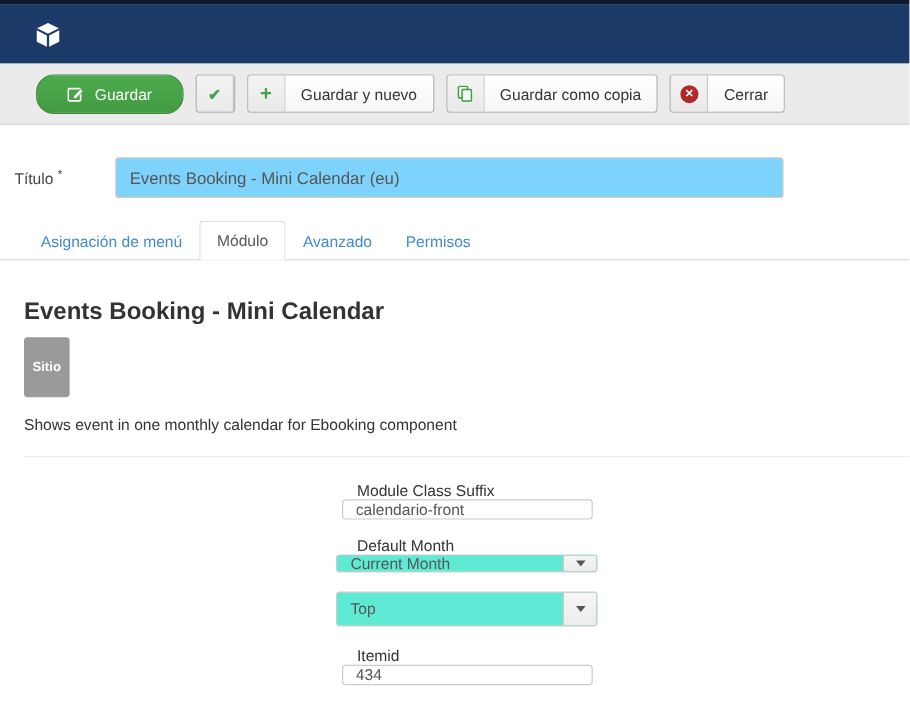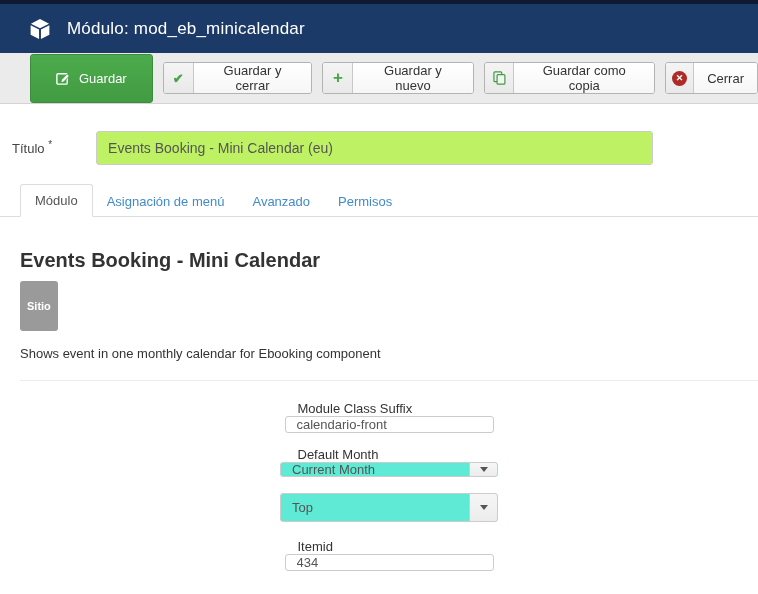--- a/index.html
+++ b/index.html
@@ -20,23 +20,23 @@
   .header .cube-wrap { margin-right: 16px; display: flex; align-items: center; }
   .header h1 { font-size: 17px; font-weight: 400; letter-spacing: .2px; }
 
   
   .toolbar {
     height: 51px; background: #ebebeb; border-bottom: 1px solid #d4d4d4;
     display: flex; align-items: center; padding-left: 30px; gap: 10px;
   }
   .btn-primary {
     display: flex; align-items: center; gap: 9px;
-    height: 49px; padding: 0 25px;
+    height: 33px; padding: 0 25px;
     background: linear-gradient(#4cab4c, #429b42);
-    border: 1px solid #3d8b3d; border-radius: 3px;
+    border: 1px solid #3d8b3d; border-radius: 15px;
     color: #fff; font-size: 13px; cursor: pointer;
   }
   .btn {
     display: flex; align-items: stretch; height: 32px;
     border: 1px solid #b3b3b3; border-radius: 3px;
     overflow: hidden; background: #fdfdfd; cursor: pointer; padding: 0;
     font-family: inherit;
   }
   .btn .icon-cell {
     width: 31px; display: flex; align-items: center; justify-content: center;
@@ -54,21 +54,21 @@
     display: flex; align-items: center; justify-content: center; line-height: 1;
   }
 
   
   .title-row { display: flex; align-items: center; margin: 27px 0 0 12px; gap: 33px; }
   .title-row label { font-size: 13px; color: #454545; margin-right: 11px; white-space: nowrap; }
   .title-row sup { font-size: 10px; }
   .title-input {
     width: 557px; height: 29px; border: 1px solid #ccc; border-radius: 3px;
     padding: 16px 11px; font-size: 14px; color: #555;
-    font-family: inherit; background: #bef264;
+    font-family: inherit; background: #7dd3fc;
   }
 
   
   .tabs {
     display: flex; align-items: flex-end;
     margin-top: 19px; padding-left: 20px;
     border-bottom: 1px solid #ddd; height: 33px;
   }
   .tab {
     font-size: 13px; padding: 8px 14px; cursor: pointer;
@@ -127,39 +127,37 @@
 <div class="topstrip"></div>
 
 <div class="header">
   <span class="cube-wrap">
     <svg width="22" height="22" viewBox="0 0 16 16" aria-hidden="true">
       <polygon points="8,0.8 14.6,4.1 8,7.4 1.4,4.1" fill="#fff"></polygon>
       <polygon points="1.2,5.3 7.3,8.35 7.3,15.2 1.2,12.15" fill="#fff"></polygon>
       <polygon points="14.8,5.3 8.7,8.35 8.7,15.2 14.8,12.15" fill="#fff"></polygon>
     </svg>
   </span>
-  <h1>Módulo: mod_eb_minicalendar</h1>
 </div>
 
 <div class="toolbar">
   <button class="btn-primary">
     <span style="display:flex;align-items:center;">
       <svg width="14" height="14" viewBox="0 0 16 16" aria-hidden="true">
         <rect x="1" y="3.2" width="11.8" height="11.8" rx="1.4" fill="none" stroke="#fff" stroke-width="1.6"></rect>
         <path d="M6.2 10.2 L12.8 3.4 L15.2 5.8 L8.6 12.6 L5.6 13.2 Z" fill="#fff" stroke="#429b42" stroke-width="0.9"></path>
       </svg>
     </span>
     <span>Guardar</span>
   </button>
 
   <button class="btn">
     <span class="icon-cell">
       <span class="glyph-check">✔</span>
     </span>
-    <span class="label-cell">Guardar y cerrar</span>
   </button>
 
   <button class="btn">
     <span class="icon-cell">
       <span class="glyph-plus">+</span>
     </span>
     <span class="label-cell">Guardar y nuevo</span>
   </button>
 
   <button class="btn">
@@ -179,22 +177,22 @@
     <span class="label-cell">Cerrar</span>
   </button>
 </div>
 
 <div class="title-row">
   <label><span>Título</span>&nbsp;<sup>*</sup></label>
   <input class="title-input" type="text" value="Events Booking - Mini Calendar (eu)" style="">
 </div>
 
 <div class="tabs">
+  <div class="tab link">Asignación de menú</div>
   <div class="tab active">Módulo</div>
-  <div class="tab link">Asignación de menú</div>
   <div class="tab link">Avanzado</div>
   <div class="tab link">Permisos</div>
 </div>
 
 <div class="content">
   <div class="module-heading">Events Booking - Mini Calendar</div>
   <span class="badge">Sitio</span>
   <div class="desc">Shows event in one monthly calendar for Ebooking component</div>
   <hr class="rule">
 

